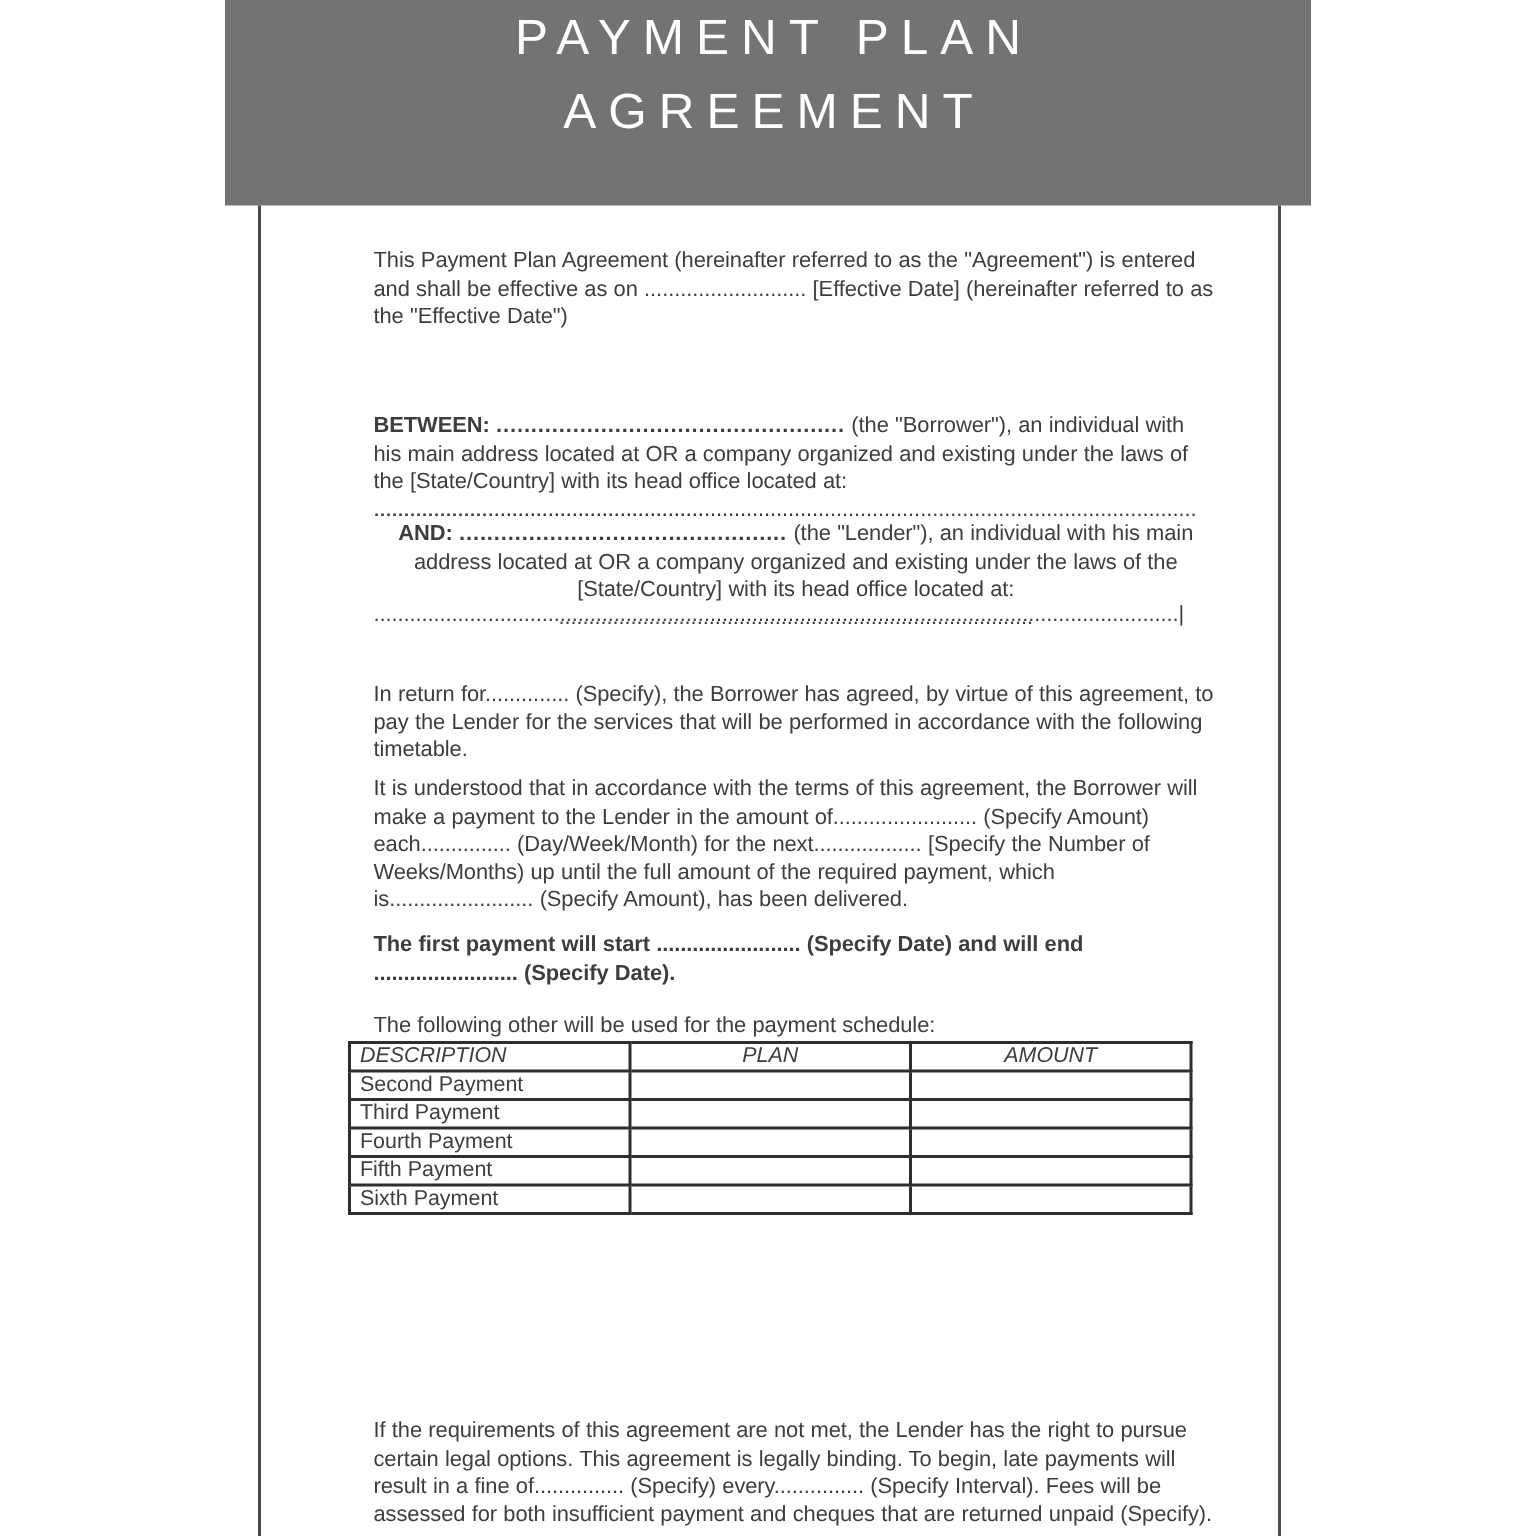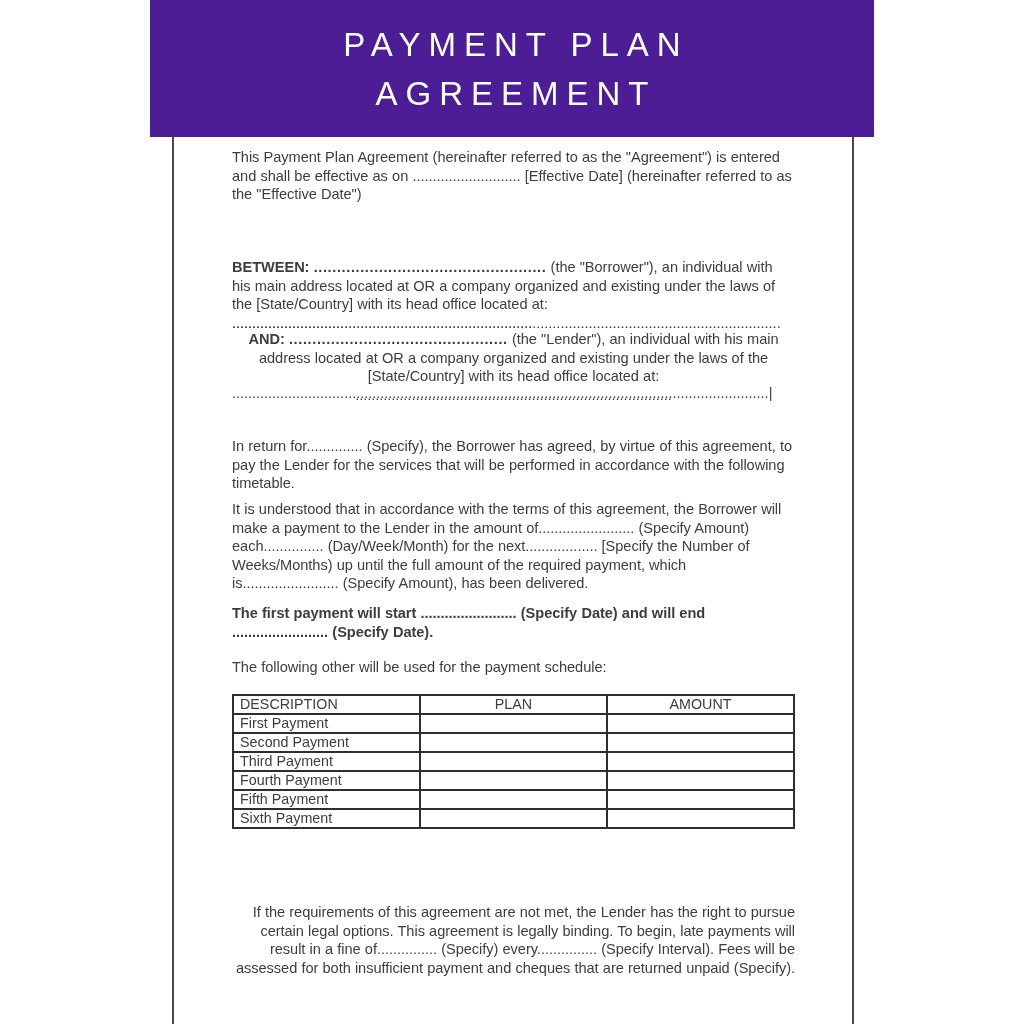--- a/index.html
+++ b/index.html
@@ -4,65 +4,65 @@
 <style>
   html,body{margin:0;padding:0;}
   body{
     width:1024px;height:1024px;position:relative;overflow:hidden;
     background:#ffffff;color:#3d3d3d;
     font-family:"Liberation Sans",sans-serif;
   }
   
   .banner{
     position:absolute;left:150px;top:0;width:724px;height:137px;
-    background:#4c1d95;
-    display:flex;flex-direction:column;align-items:center;justify-content:center;
+    background:#737373;
+    display:flex;flex-direction:column;align-items:center;justify-content:flex-start;
   }
   .banner .title-line{
     color:#ffffff;font-size:33px;line-height:49px;font-weight:300;
     letter-spacing:8px;text-indent:8px;white-space:nowrap;
   }
   
   .page-border{position:absolute;top:137px;bottom:0;width:2px;background:#4b4b4b;}
   .page-border.left{left:172px;}
   .page-border.right{left:852px;}
   
   .content{position:absolute;left:232px;top:0;width:563px;height:1024px;}
   .para{
-    position:absolute;left:0;width:563px;margin:0;
+    position:absolute;left:0;width:563px;margin:17px;
     font-size:14.6px;line-height:18.6px;letter-spacing:-0.05px;
     word-spacing:0.2px;
   }
   .dotline{white-space:nowrap;overflow:hidden;height:19px;}
   .lbl{font-weight:bold;}
   .leader{font-weight:bold;letter-spacing:0.6px;}
   .caret{font-weight:400;letter-spacing:0;}
   
   .p-intro{top:148px;}
   .p-between{top:258px;}
   .p-between-fill{top:314px;}
   .p-and{top:330px;text-align:center;}
   .p-and-fill{top:384px;}
   .p-inreturn{top:437px;}
   .p-terms{top:500px;}
   .p-window{top:604px;font-weight:bold;}
   .p-schedintro{top:658px;}
   .p-include{top:846px;}
-  .p-require{top:903px;text-align:right;}
+  .p-require{top:928px;}
   
   .sched{
     position:absolute;top:694px;left:0;width:563px;
     border-collapse:collapse;table-layout:fixed;
   }
   .sched th,.sched td{
     border:2px solid #2e2e2e;font-size:14.3px;font-weight:normal;
     height:15px;line-height:15px;padding:1px 6px;
     overflow:hidden;white-space:nowrap;
   }
-  .sched th{text-align:center;}
+  .sched th{text-align:center;font-style:italic;}
   .sched th.first,.sched td.first{text-align:left;}
 </style>
 </head>
 <body>
 
 <div class="banner">
   <div class="title-line">PAYMENT PLAN</div>
   <div class="title-line">AGREEMENT</div>
 </div>
 
@@ -92,25 +92,20 @@
   <table class="sched">
     <thead>
       <tr>
         <th class="first">DESCRIPTION</th>
         <th>PLAN</th>
         <th>AMOUNT</th>
       </tr>
     </thead>
     <tbody>
       <tr>
-        <td class="first">First Payment</td>
-        <td></td>
-        <td></td>
-      </tr>
-      <tr>
         <td class="first">Second Payment</td>
         <td></td>
         <td></td>
       </tr>
       <tr>
         <td class="first">Third Payment</td>
         <td></td>
         <td></td>
       </tr>
       <tr>

